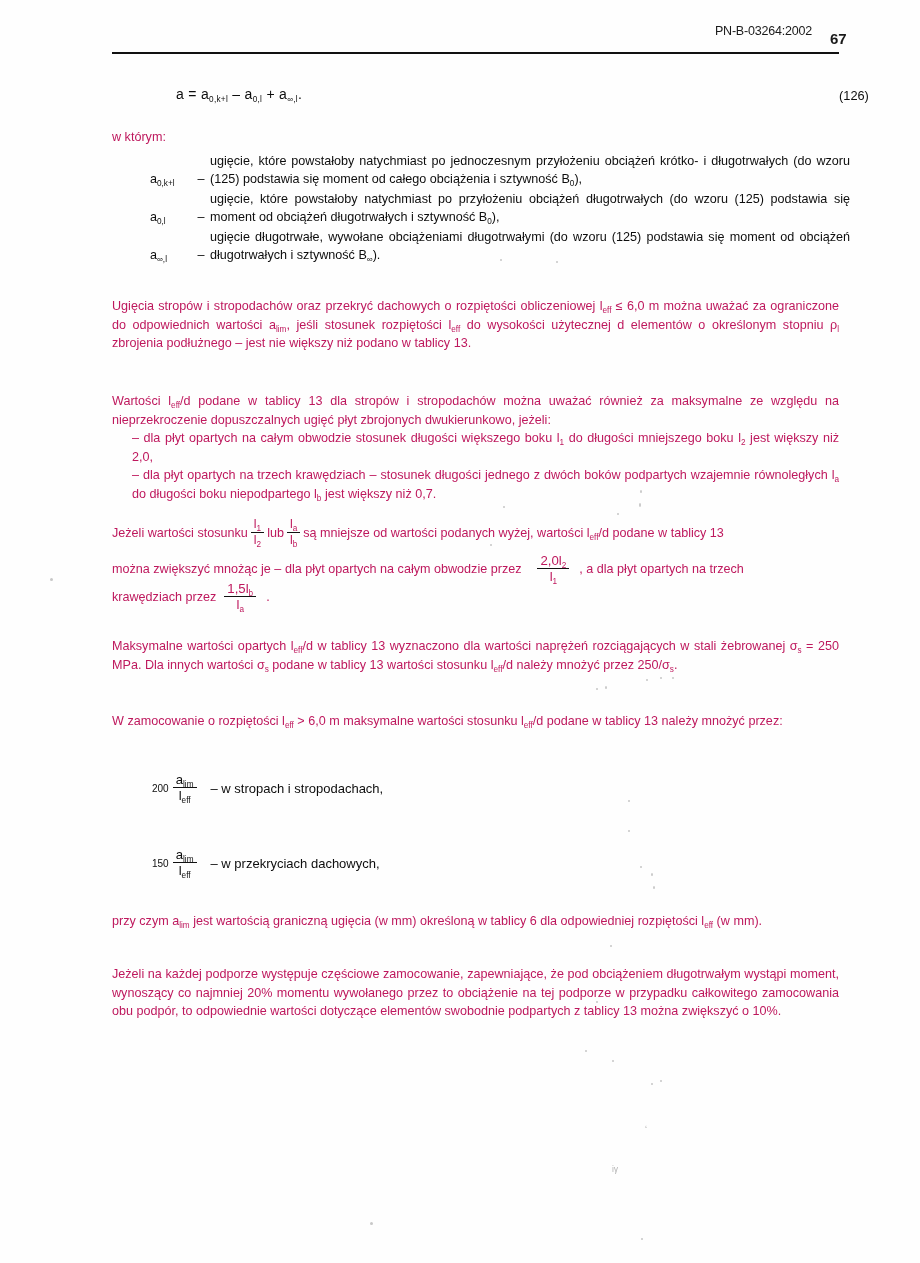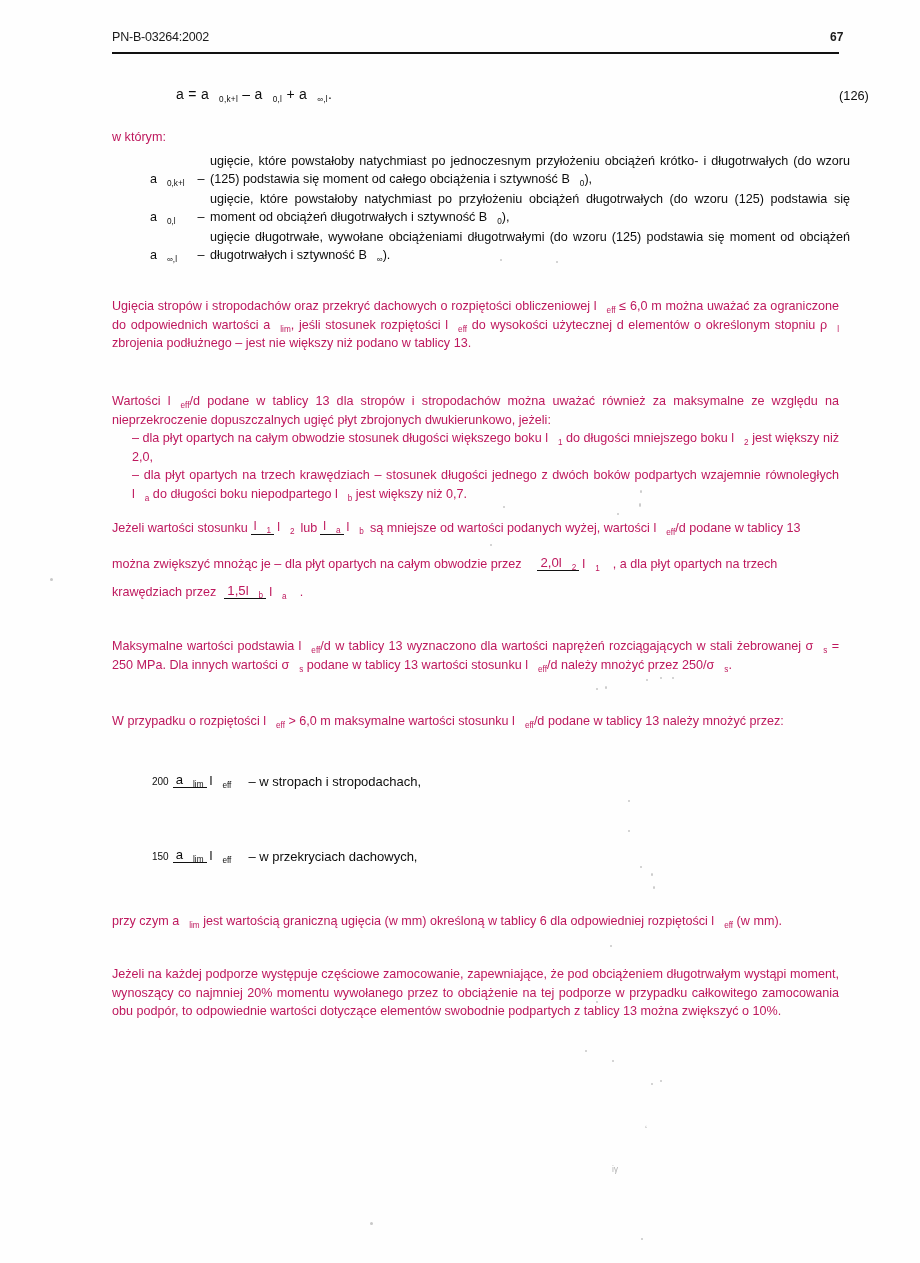--- a/index.html
+++ b/index.html
@@ -18,38 +18,38 @@
   .page {
     position: relative;
     width: 920px;
     height: 1263px;
     background: #fefefe;
   }
 
   
   .header {
     position: absolute;
-    top: 30px;
+    top: 24px;
     left: 112px;
     width: 700px;
     display: flex;
     align-items: flex-end;
-    justify-content: flex-start;
+    justify-content: flex-end;
   }
   .header-title {
     font-size: 12.5px;
     letter-spacing: -0.2px;
     font-weight: 500;
     color: #1a1a1a;
   }
   .page-number {
     position: absolute;
     top: 30px;
     left: 830px;
-    font-size: 12px;
+    font-size: 15px;
     font-weight: 600;
     color: #1a1a1a;
   }
   .header-rule {
     position: absolute;
     top: 52px;
     left: 112px;
     width: 727px;
     height: 2px;
     background: #111;
@@ -62,21 +62,21 @@
     text-align: justify;
     -webkit-hyphens: manual;
     hyphens: manual;
   }
   .just { text-align: justify; text-justify: inter-word; }
 
   sub, sup {
     font-size: 8.2px;
     line-height: 0;
   }
-  sub { vertical-align: -3px; margin-left: 10px; }
+  sub { vertical-align: -3px; }
 
   .eqline {
     position: absolute;
     font-size: 14px;
     letter-spacing: 0.3px;
   }
   .eqnum {
     position: absolute;
     font-size: 12.8px;
   }
@@ -107,21 +107,21 @@
     text-align: center;
   }
   .defbody {
     flex: 1;
     text-align: justify;
   }
 
   
   .frac {
     display: inline-flex;
-    flex-direction: row;
+    flex-direction: column;
     vertical-align: middle;
     text-align: center;
     font-size: 12.4px;
     line-height: 13px;
     margin: 0 3px;
     position: relative;
     top: -1px;
   }
   .frac .num {
     padding: 0 3px 1px 3px;
@@ -235,25 +235,25 @@
   </div>
 
   <div class="blk" style="left:112px; top:583px; width:500px; line-height:19px;">
     <span>krawędziach przez</span><span class="frac big" style="margin:0 10px 0 8px;">
         <span class="num"><span>1,5l</span><sub>b</sub></span>
         <span class="den"><span>l</span><sub>a</sub></span>
       </span><span>.</span>
   </div>
 
   <div class="blk just" style="left:112px; top:637px; width:727px;">
-    <span>Maksymalne wartości podstawia l</span><sub>eff</sub><span>/d w tablicy 13 wyznaczono dla wartości naprężeń rozciągających w stali żebrowanej σ</span><sub>s</sub><span> = 250 MPa. Dla innych wartości σ</span><sub>s</sub><span> podane w tablicy 13 wartości stosunku l</span><sub>eff</sub><span>/d należy mnożyć przez 250/σ</span><sub>s</sub><span>.</span>
+    <span>Maksymalne wartości opartych l</span><sub>eff</sub><span>/d w tablicy 13 wyznaczono dla wartości naprężeń rozciągających w stali żebrowanej σ</span><sub>s</sub><span> = 250 MPa. Dla innych wartości σ</span><sub>s</sub><span> podane w tablicy 13 wartości stosunku l</span><sub>eff</sub><span>/d należy mnożyć przez 250/σ</span><sub>s</sub><span>.</span>
   </div>
 
   <div class="blk just" style="left:112px; top:712px; width:727px;">
-    <span>W przypadku o rozpiętości l</span><sub>eff</sub><span> &gt; 6,0 m maksymalne wartości stosunku l</span><sub>eff</sub><span>/d podane w tablicy 13 należy mnożyć przez:</span>
+    <span>W zamocowanie o rozpiętości l</span><sub>eff</sub><span> &gt; 6,0 m maksymalne wartości stosunku l</span><sub>eff</sub><span>/d podane w tablicy 13 należy mnożyć przez:</span>
   </div>
 
   <div class="displayfrac" style="left:152px; top:774px;">
     <span class="lead">200</span>
     <span class="frac big" style="margin:0;">
       <span class="num"><span>a</span><sub>lim</sub></span>
       <span class="den"><span>l</span><sub>eff</sub></span>
     </span>
     <span class="tail">– w stropach i stropodachach,</span>
   </div>

